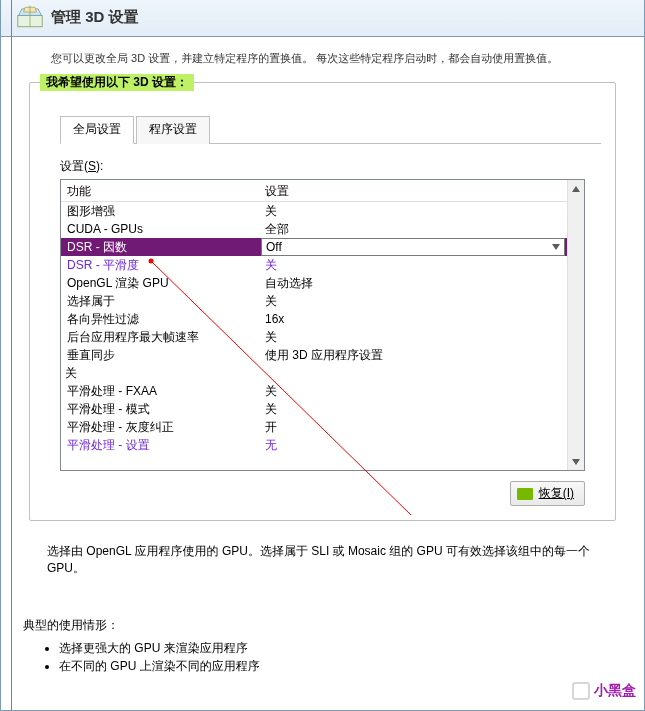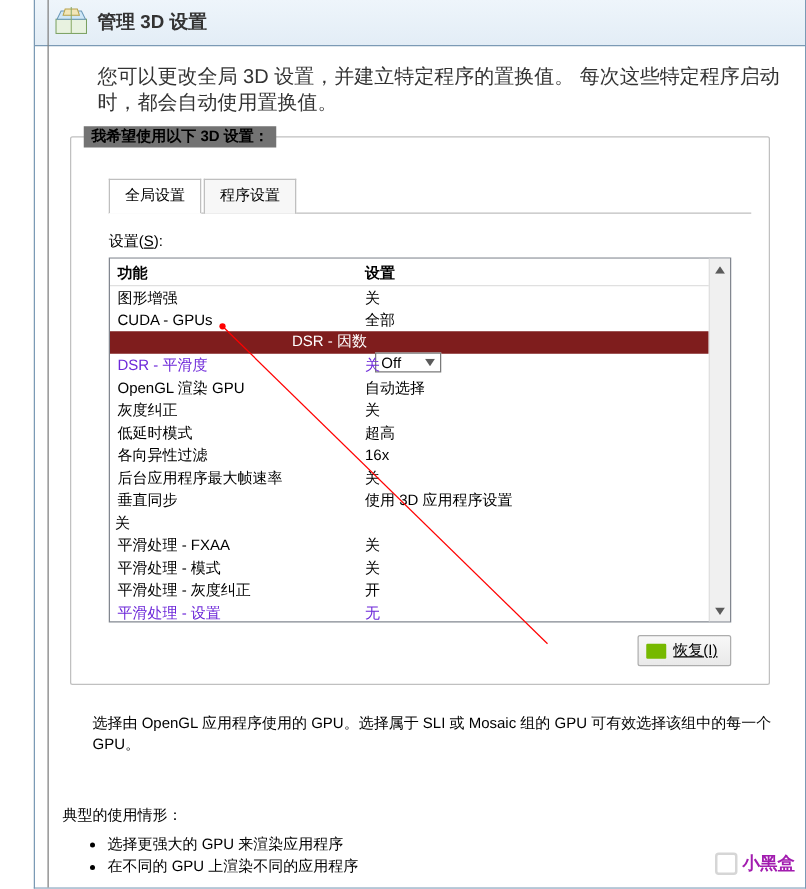--- a/index.html
+++ b/index.html
@@ -11,54 +11,53 @@
       height: 711px;
       overflow: hidden;
       position: relative;
       color: #000;
     }
     .page {
       border: 1px solid #7b9ab5;
       border-top: 0;
       height: 711px;
       position: relative;
-      margin-left: 27px;
     }
     .left-rail {
       position: absolute;
       left: 10px; top: 0; bottom: 0;
       width: 1px;
       background: #808080;
     }
     .header {
       display: flex;
       align-items: center;
       gap: 8px;
       padding: 4px 6px 6px 16px;
       border-bottom: 1px solid #7b9ab5;
       background: linear-gradient(#eef5fb, #e3edf6);
     }
     .header-icon { width: 26px; height: 26px; }
     .header-title { font-size: 15px; font-weight: bold; color: #333; }
     .intro {
       padding: 14px 20px 16px 50px;
-      font-size: 16px;
+      font-size: 11px;
       color: #333;
     }
     .group-box {
       margin: 0 28px 0 28px;
       border: 1px solid #c0c0c0;
       border-radius: 2px;
       padding: 14px 14px 14px 14px;
       position: relative;
     }
     .group-title {
       position: absolute;
       top: -9px; left: 10px;
-      background: #737373;
+      background: #bef264;
       padding: 0 6px;
       font-size: 12px;
       font-weight: bold;
     }
     .tabs {
       margin: 18px 0 0 16px;
       display: flex;
       border-bottom: 1px solid #bfbfbf;
     }
     .tab {
@@ -91,41 +90,39 @@
       position: relative;
       background: #fff;
     }
     .grid-head-row {
       display: flex;
       border-bottom: 1px solid #e0e0e0;
       background: #fff;
       font-size: 12px;
       height: 22px;
       flex: 0 0 auto;
-      font-weight: bold;
     }
     .col-name { width: 200px; padding: 3px 6px 3px 6px; }
     .col-val { flex: 1; padding: 3px 6px 3px 4px; }
     .grid-body {
       flex: 1;
       overflow: hidden;
       position: relative;
     }
     .row {
       display: flex;
       height: 18px;
       font-size: 12px;
       align-items: center;
     }
     .row .col-name { padding: 0 6px; white-space: nowrap; }
     .row .col-val { padding: 0 4px; white-space: nowrap; }
     .row.selected {
-      background: #7f1d1d;
+      background: #701a75;
       color: #fff;
-      flex-direction: column;
     }
     .row.selected .col-val {
       background: #fff;
       color: #000;
       border: 1px solid #7a7a7a;
       height: 18px;
       display: flex;
       align-items: center;
       justify-content: space-between;
       padding: 0 4px 0 4px;
@@ -257,26 +254,22 @@
           </div>
           <div class="row dim">
             <div class="col-name">DSR - 平滑度</div>
             <div class="col-val">关</div>
           </div>
           <div class="row">
             <div class="col-name">OpenGL 渲染 GPU</div>
             <div class="col-val">自动选择</div>
           </div>
           <div class="row">
-            <div class="col-name">灰度纠正</div>
-            <div class="col-val">关</div>
-          </div>
-          <div class="row">
-            <div class="col-name">低延时模式</div>
-            <div class="col-val">超高</div>
+            <div class="col-name">选择属于</div>
+            <div class="col-val">关</div>
           </div>
           <div class="row">
             <div class="col-name">各向异性过滤</div>
             <div class="col-val">16x</div>
           </div>
           <div class="row">
             <div class="col-name">后台应用程序最大帧速率</div>
             <div class="col-val">关</div>
           </div>
           <div class="row">

